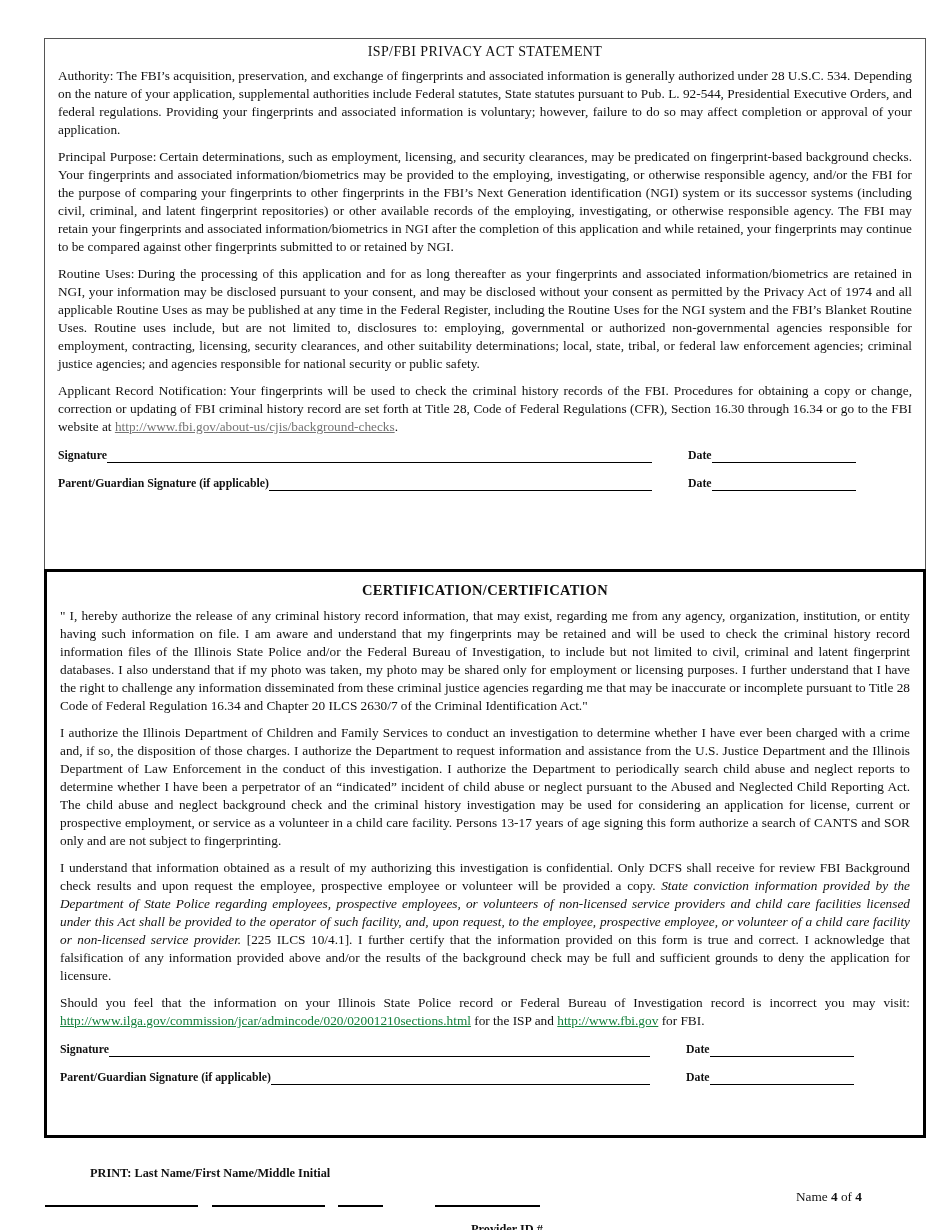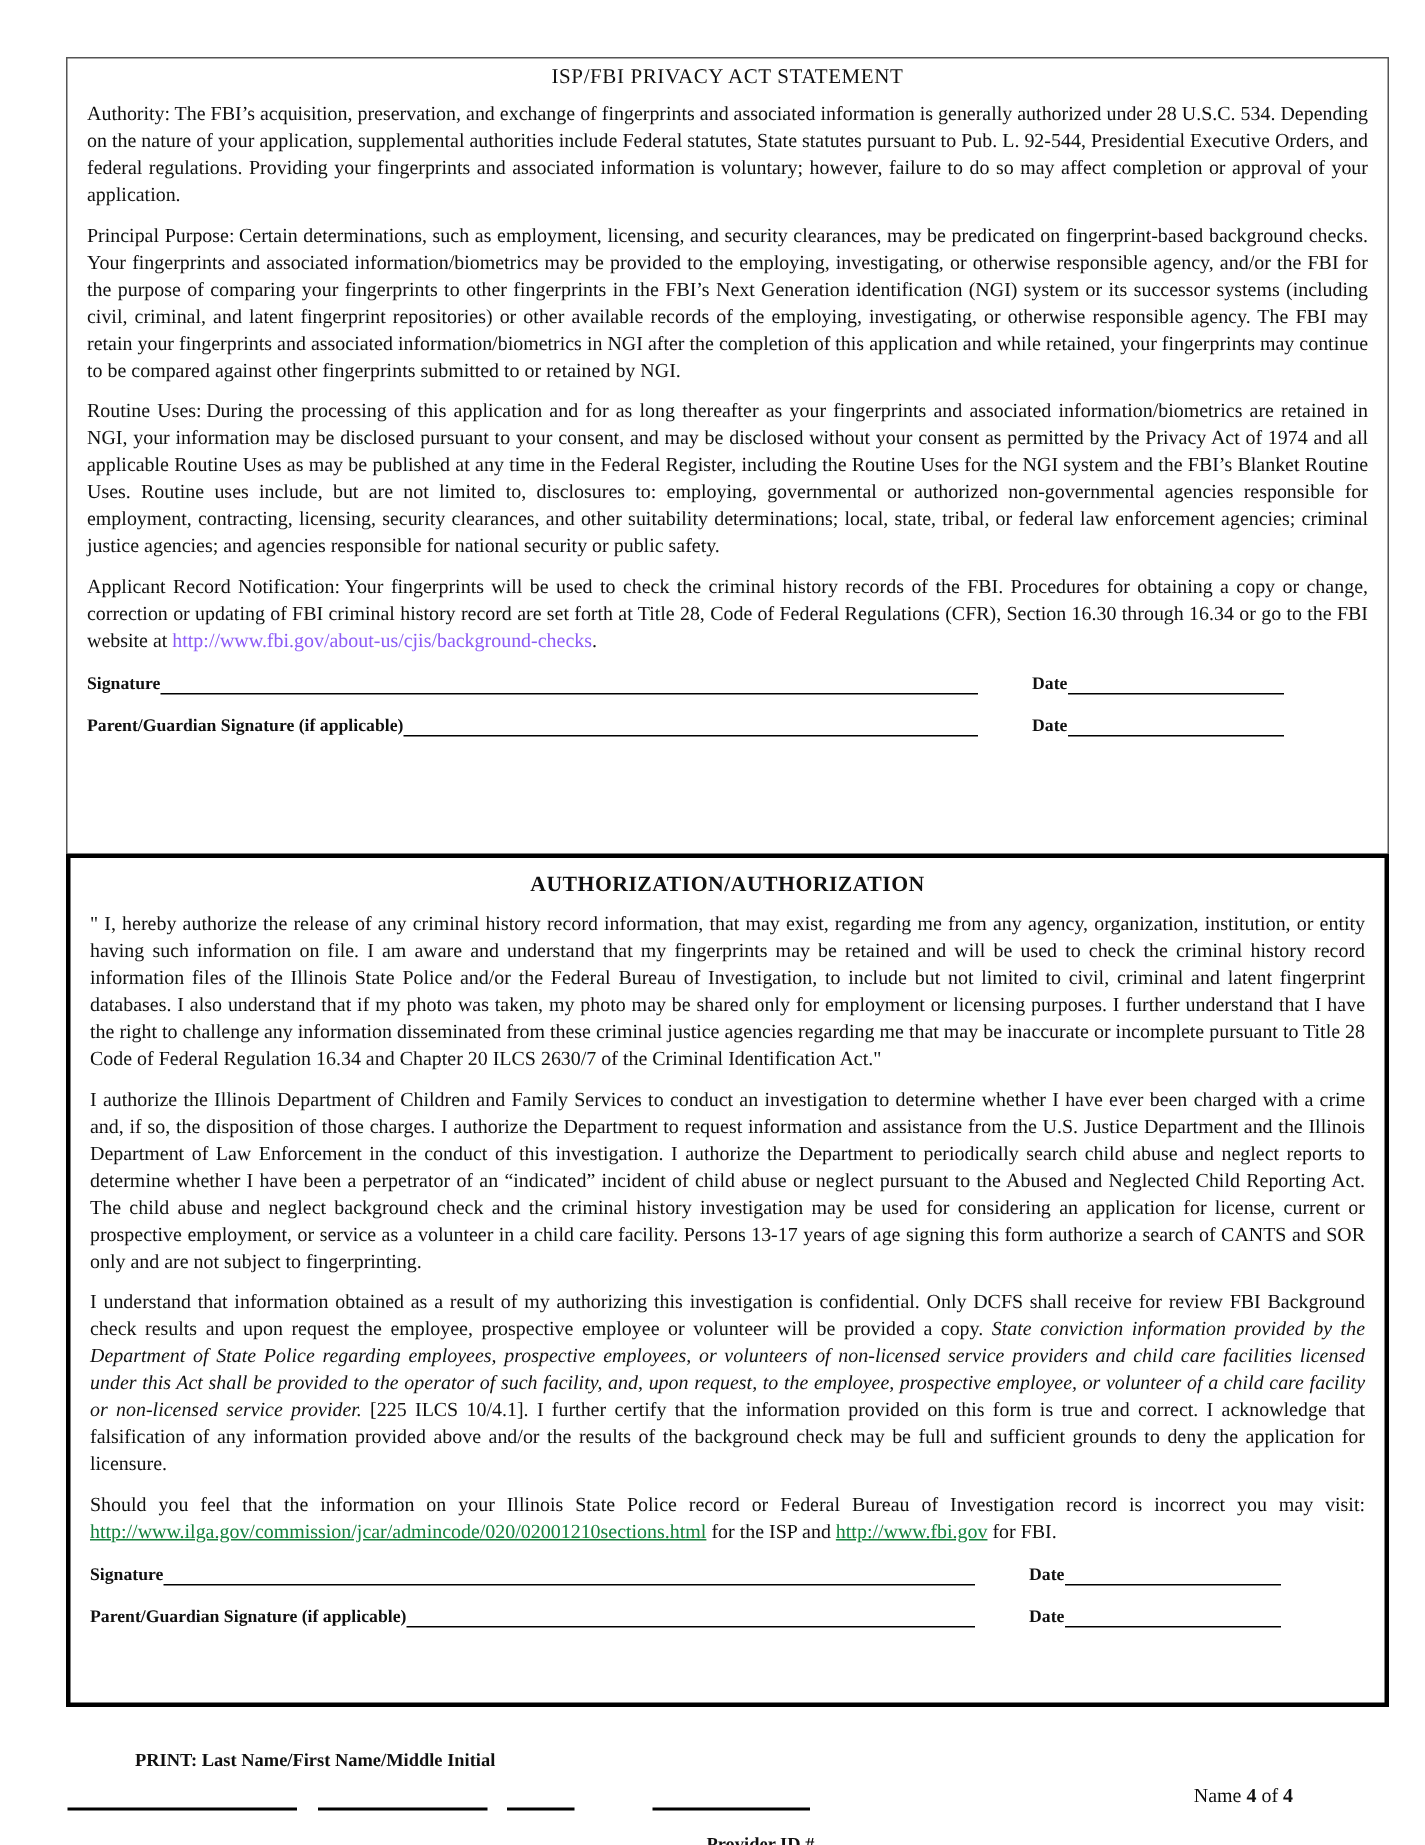--- a/index.html
+++ b/index.html
@@ -51,21 +51,21 @@
   .para {
     font-size: 13.3px;
     line-height: 18px;
     text-align: justify;
     margin-bottom: 9px;
   }
   .b { font-weight: bold; }
   .lead { font-weight: normal; margin-right: 3px; }
   .i { font-style: italic; }
   .u { }
-  .link-blue { color: #8b5cf6; cursor: pointer; }
+  .link-blue { color: #737373; text-decoration: underline; cursor: pointer; }
   .link-black { color: #15803d; text-decoration: underline; cursor: pointer; }
 
   .sigrow {
     display: flex;
     align-items: flex-end;
     padding-right: 56px;
     height: 18px;
     font-size: 11.8px;
   }
   .sigrow .siglabel, .sigrow .datelabel { font-weight: bold; white-space: nowrap; }
@@ -144,21 +144,21 @@
       <span class="siglabel">Parent/Guardian Signature (if applicable)</span>
       <span class="sigline"></span>
       <span class="dategroup">
         <span class="datelabel">Date</span>
         <span class="dateline"></span>
       </span>
     </div>
   </section>
 
   <section class="box box2">
-    <h2 class="title2">AUTHORIZATION/AUTHORIZATION</h2>
+    <h2 class="title2">CERTIFICATION/CERTIFICATION</h2>
 
     <p class="para">
       <span>" I, hereby authorize the release of any criminal history record information, that may exist, regarding me from any agency, organization, institution, or entity having such information on file. I am aware and understand that my fingerprints may be retained and will be used to check the criminal history record information files of the Illinois State Police and/or the Federal Bureau of Investigation, to include but not limited to civil, criminal and latent fingerprint databases. I also understand that if my photo was taken, my photo may be shared only for employment or licensing purposes.  I further understand that I have the right to challenge any information disseminated from these criminal justice agencies regarding me that may be inaccurate or incomplete pursuant to Title 28 Code of Federal Regulation 16.34 and Chapter 20 ILCS 2630/7 of the Criminal Identification Act."</span>
     </p>
 
     <p class="para">
       <span>I authorize the Illinois Department of Children and Family Services to conduct an investigation to determine whether I have ever been charged with a crime and, if so, the disposition of those charges.  I authorize the Department to request information and assistance from the U.S. Justice Department and the Illinois Department of Law Enforcement in the conduct of this investigation.  I authorize the Department to periodically search child abuse and neglect reports to determine whether I have been a perpetrator of an “indicated” incident of child abuse or neglect pursuant to the Abused and Neglected Child Reporting Act.  The child abuse and neglect background check and the criminal history investigation may be used for considering an application for license, current or prospective employment, or service as a volunteer in a child care facility.  Persons 13-17 years of age signing this form authorize a search of CANTS and SOR only and are </span><span class="u">not</span><span> subject to fingerprinting.</span>
     </p>
 
     <p class="para">

